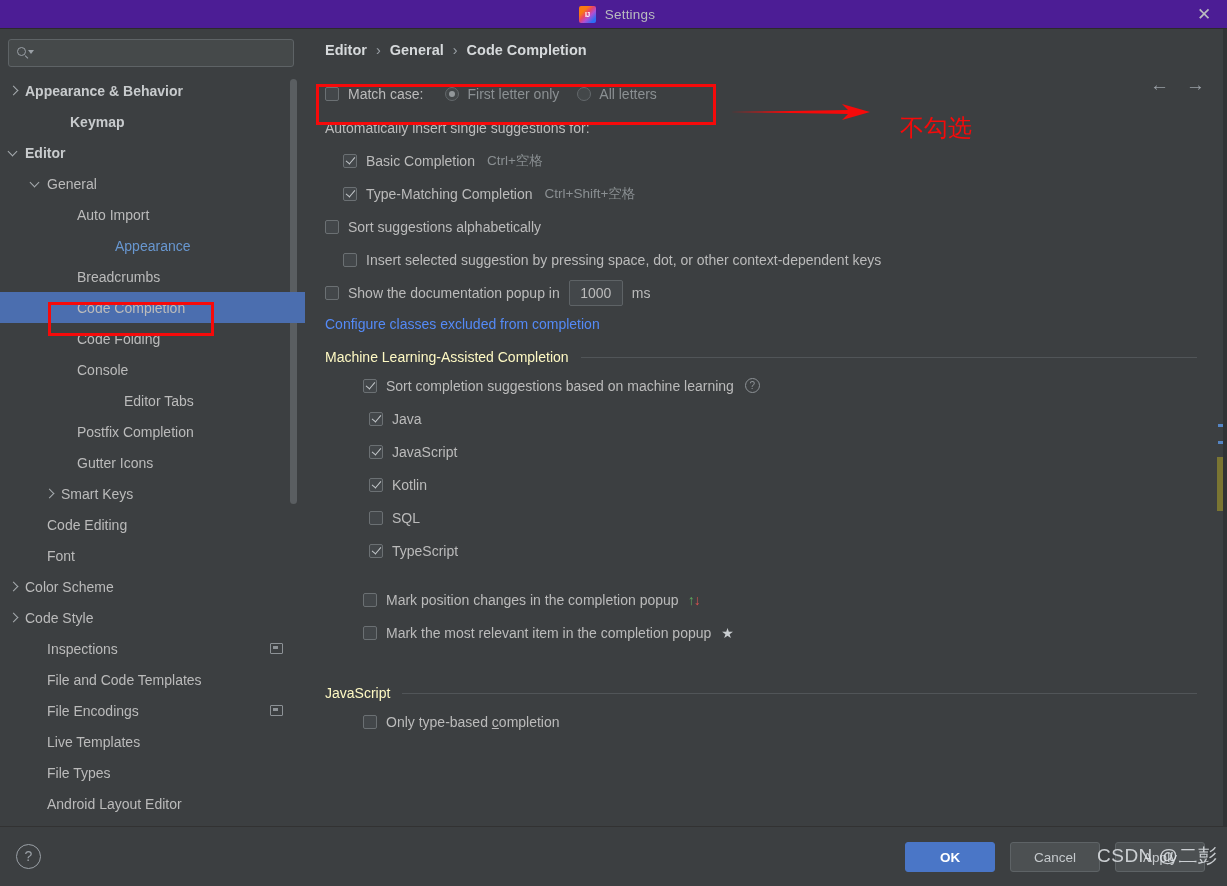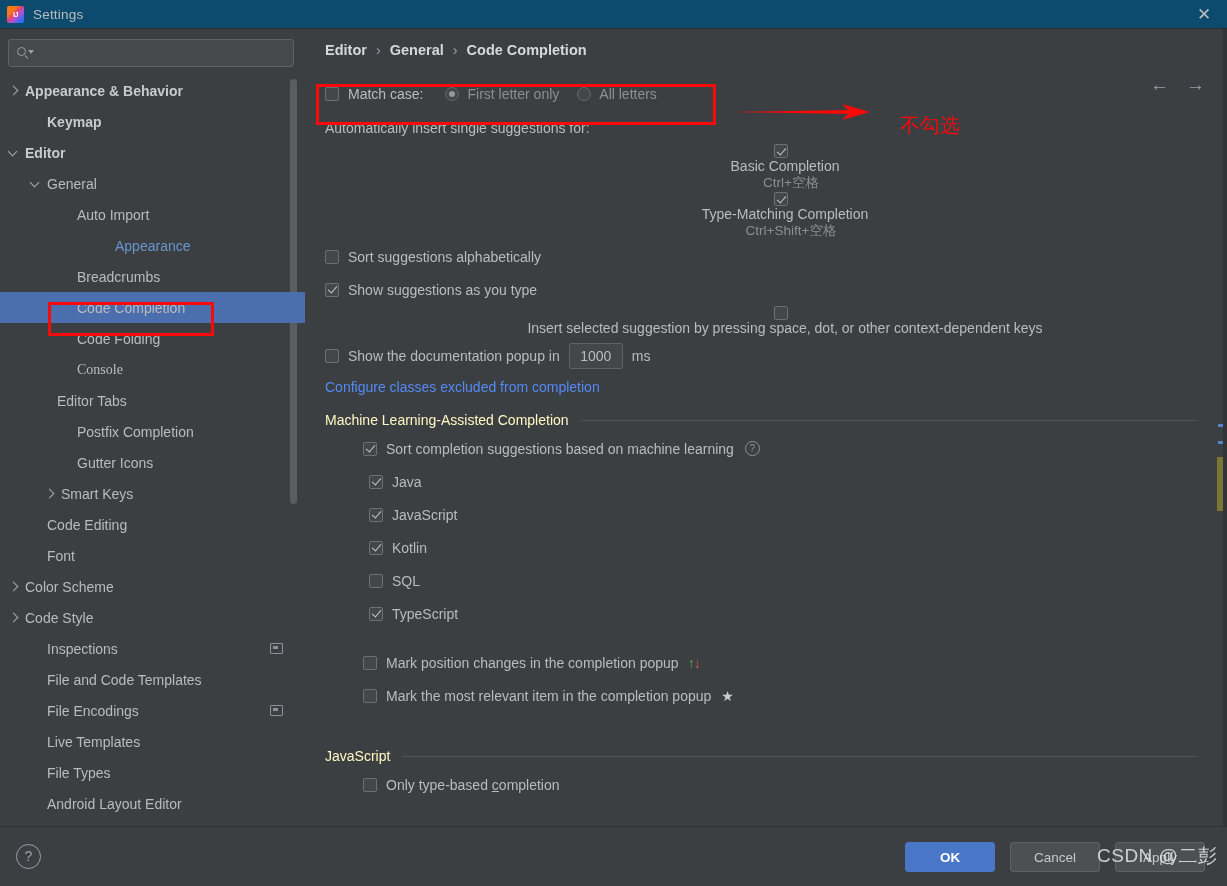--- a/index.html
+++ b/index.html
@@ -7,22 +7,23 @@
     width: 1227px; height: 886px;
     background: #3c3f41;
     font-family: "Liberation Sans", "DejaVu Sans", sans-serif;
     overflow: hidden;
   }
   #app { position: relative; width: 1227px; height: 886px; background: #3c3f41; }
 
   
   .titlebar {
     position: absolute; left: 0; top: 0; width: 1227px; height: 29px;
-    background: #0c4a6e; display: flex; align-items: center;
+    background: #4c1d95; display: flex; align-items: center;
     border-bottom: 1px solid #2b2b2b;
+    justify-content: center;
   }
   .ij-logo {
     width: 17px; height: 17px; margin-left: 7px; position: relative;
     border-radius: 2px; overflow: hidden; flex: none;
     background: linear-gradient(135deg,#f97a12 0%, #f97a12 28%, #e8426a 45%, #b04fd6 62%, #2d6ef5 85%);
   }
   .ij-logo::after {
     content: "IJ"; position: absolute; left: 0; top: 0; right: 0; bottom: 0;
     color: #fff; font-size: 7px; font-weight: bold; line-height: 17px;
     text-align: center; letter-spacing: -0.5px;
@@ -108,21 +109,21 @@
   }
   .crumb-sep { margin: 0 9px; color: #9aa0a6; font-weight: normal; }
   .nav-arrows {
     position: absolute; right: 22px; top: 46px; display: flex; gap: 17px;
     font-size: 19px; color: #9aa0a6; line-height: 1;
   }
 
   .form { padding: 6px 0 0 20px; position: relative; }
   .row { display: flex; align-items: center; min-height: 33px; font-size: 14px; color: #bbbbbb; }
   .row.tall { min-height: 34px; }
-  .ind1 { padding-left: 18px; flex-direction: column; }
+  .ind1 { padding-left: 18px; }
   .ind2 { padding-left: 38px; }
   .ind3 { padding-left: 44px; }
 
   
   .cb {
     width: 14px; height: 14px; flex: none; border: 1px solid #6b7073;
     background: #43474a; border-radius: 2px; position: relative; margin-right: 9px;
   }
   .cb.checked::after {
     content: ""; position: absolute; left: 4px; top: 0.5px;
@@ -193,21 +194,21 @@
     position: absolute; left: 1097px; top: 843px; font-size: 19px;
     color: rgba(232,236,239,.82); white-space: nowrap; letter-spacing: .5px;
   }
 
   
   .annot-box { position: absolute; border: 3px solid #f60a0a; pointer-events: none; }
   #annot-match { left: 316px; top: 84px; width: 400px; height: 41px; }
   #annot-tree  { left: 48px; top: 302px; width: 166px; height: 34px; }
   .annot-arrow { position: absolute; left: 730px; top: 104px; width: 140px; height: 16px; }
   .annot-text {
-    position: absolute; left: 900px; top: 112px; font-size: 20px; color: #f60a0a;
+    position: absolute; left: 900px; top: 112px; font-size: 24px; color: #f60a0a;
     white-space: nowrap; font-family: "DejaVu Sans", sans-serif;
   }
 </style>
 </head>
 <body>
 
 <div id="app">
 
   <div class="titlebar">
     <div class="ij-logo"></div>
@@ -225,21 +226,21 @@
         </span>
         <input class="search-input" type="text" placeholder="" value="" style="">
       </div>
     </div>
     <div class="tree" id="tree">
       <div class="sb-track"></div>
     <div class="tree-row bold" style="padding-left: 8px;">
           <span class="arrow "></span>
           <span class="tr-label">Appearance &amp; Behavior</span>
         </div>
-        <div class="tree-row bold" style="padding-left: 30px;">
+        <div class="tree-row bold" style="padding-left: 30px; gap: 23px;">
           <span class="arrow none"></span>
           <span class="tr-label">Keymap</span>
         </div>
         <div class="tree-row bold" style="padding-left: 8px;">
           <span class="arrow down"></span>
           <span class="tr-label">Editor</span>
         </div>
         <div class="tree-row" style="padding-left: 30px;">
           <span class="arrow down"></span>
           <span class="tr-label">General</span>
@@ -257,25 +258,25 @@
           <span class="tr-label">Breadcrumbs</span>
         </div>
         <div class="tree-row selected" style="padding-left: 60px;">
           <span class="arrow none"></span>
           <span class="tr-label">Code Completion</span>
         </div>
         <div class="tree-row" style="padding-left: 60px;">
           <span class="arrow none"></span>
           <span class="tr-label">Code Folding</span>
         </div>
-        <div class="tree-row" style="padding-left: 60px; font-family: Liberation Serif, serif;">
+        <div class="tree-row" style="padding-left: 60px;">
           <span class="arrow none"></span>
           <span class="tr-label">Console</span>
         </div>
-        <div class="tree-row" style="padding-left: 40px;">
+        <div class="tree-row" style="padding-left: 68px; gap: 39px;">
           <span class="arrow none"></span>
           <span class="tr-label">Editor Tabs</span>
         </div>
         <div class="tree-row" style="padding-left: 60px;">
           <span class="arrow none"></span>
           <span class="tr-label">Postfix Completion</span>
         </div>
         <div class="tree-row" style="padding-left: 60px;">
           <span class="arrow none"></span>
           <span class="tr-label">Gutter Icons</span>
@@ -367,24 +368,20 @@
         <span class="cb checked"></span>
         <span>Type-Matching Completion</span>
         <span class="shortcut">Ctrl+Shift+空格</span>
       </div>
 
       <div class="row">
         <span class="cb"></span>
         <span>Sort suggestions alphabetically</span>
       </div>
 
-      <div class="row">
-        <span class="cb checked"></span>
-        <span>Show suggestions as you type</span>
-      </div>
 
       <div class="row ind1">
         <span class="cb"></span>
         <span>Insert selected suggestion by pressing space, dot, or other context-dependent keys</span>
       </div>
 
       <div class="row">
         <span class="cb"></span>
         <span>Show the documentation popup in</span>
         <span class="numfield">1000</span>

